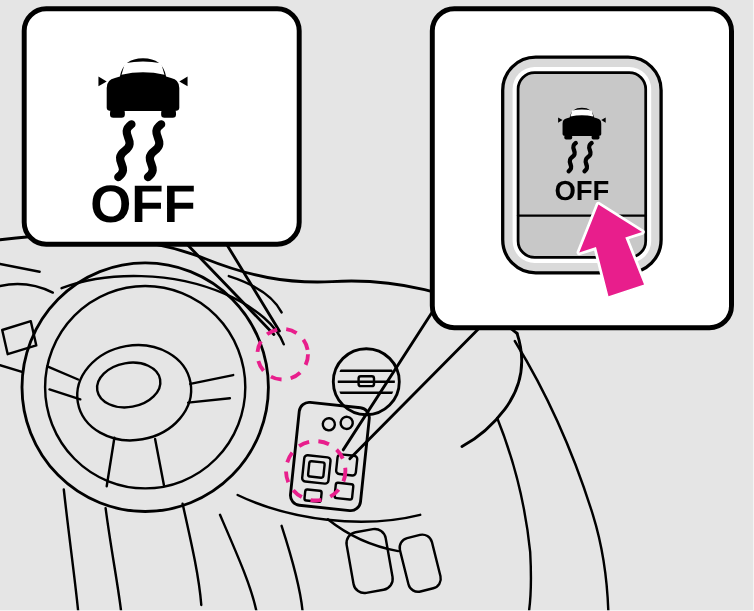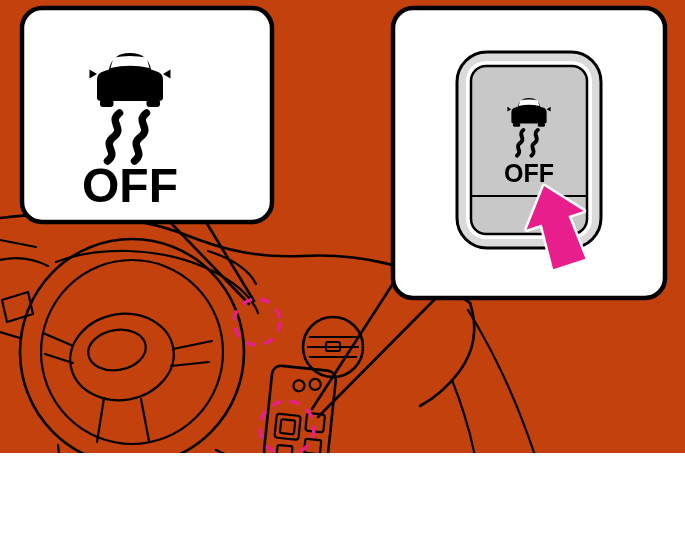--- a/index.html
+++ b/index.html
@@ -1,17 +1,17 @@
 <!DOCTYPE html>
 <html><head>
 <meta charset="utf-8">
 <style>
   html,body{margin:0;padding:0;background:#fff;}
   .canvas{
-    position:relative;width:685px;height:453px;background:#c2410c;
+    position:relative;width:685px;height:555px;background:#e5e5e5;
     font-family:"Liberation Sans","DejaVu Sans",sans-serif;overflow:hidden;
   }
   svg{display:block;}
   .line{stroke:#000;fill:none;stroke-width:2.2;stroke-linecap:round;stroke-linejoin:round;}
   .thick{stroke-width:2.6;}
   .callout-box{fill:#fff;stroke:#000;stroke-width:4.5;}
   .offtext{font-family:"Liberation Sans","DejaVu Sans",sans-serif;font-weight:700;fill:#000;text-anchor:middle;}
   .dashed-marker{fill:none;stroke-width:3.5;stroke-dasharray:10 8.5;}
   .arrow{stroke:#fff;stroke-width:5;stroke-linejoin:round;paint-order:stroke;}
 </style>

